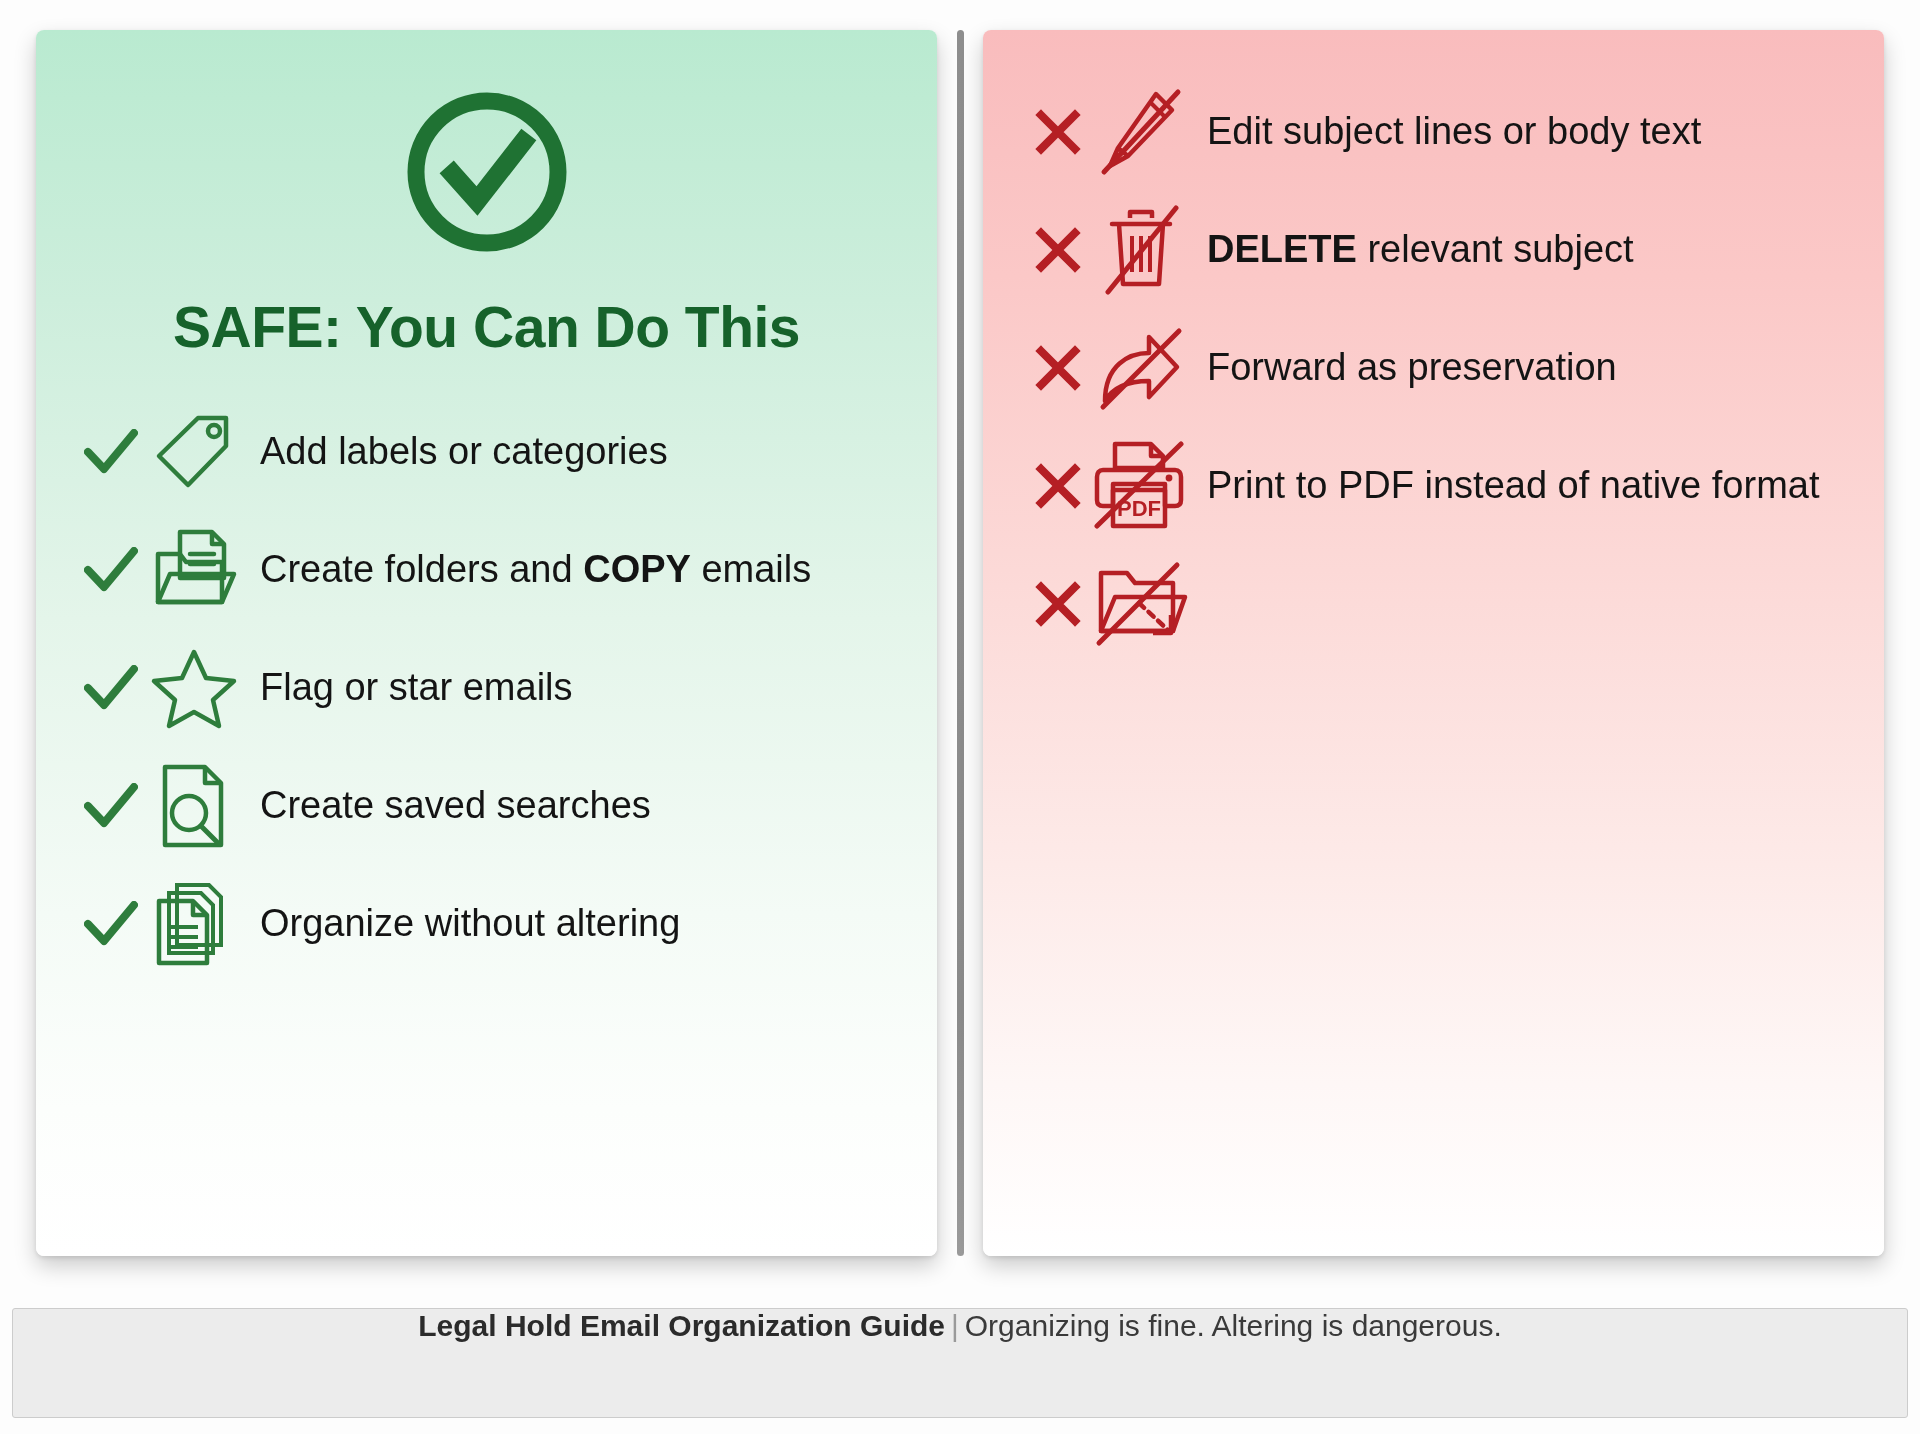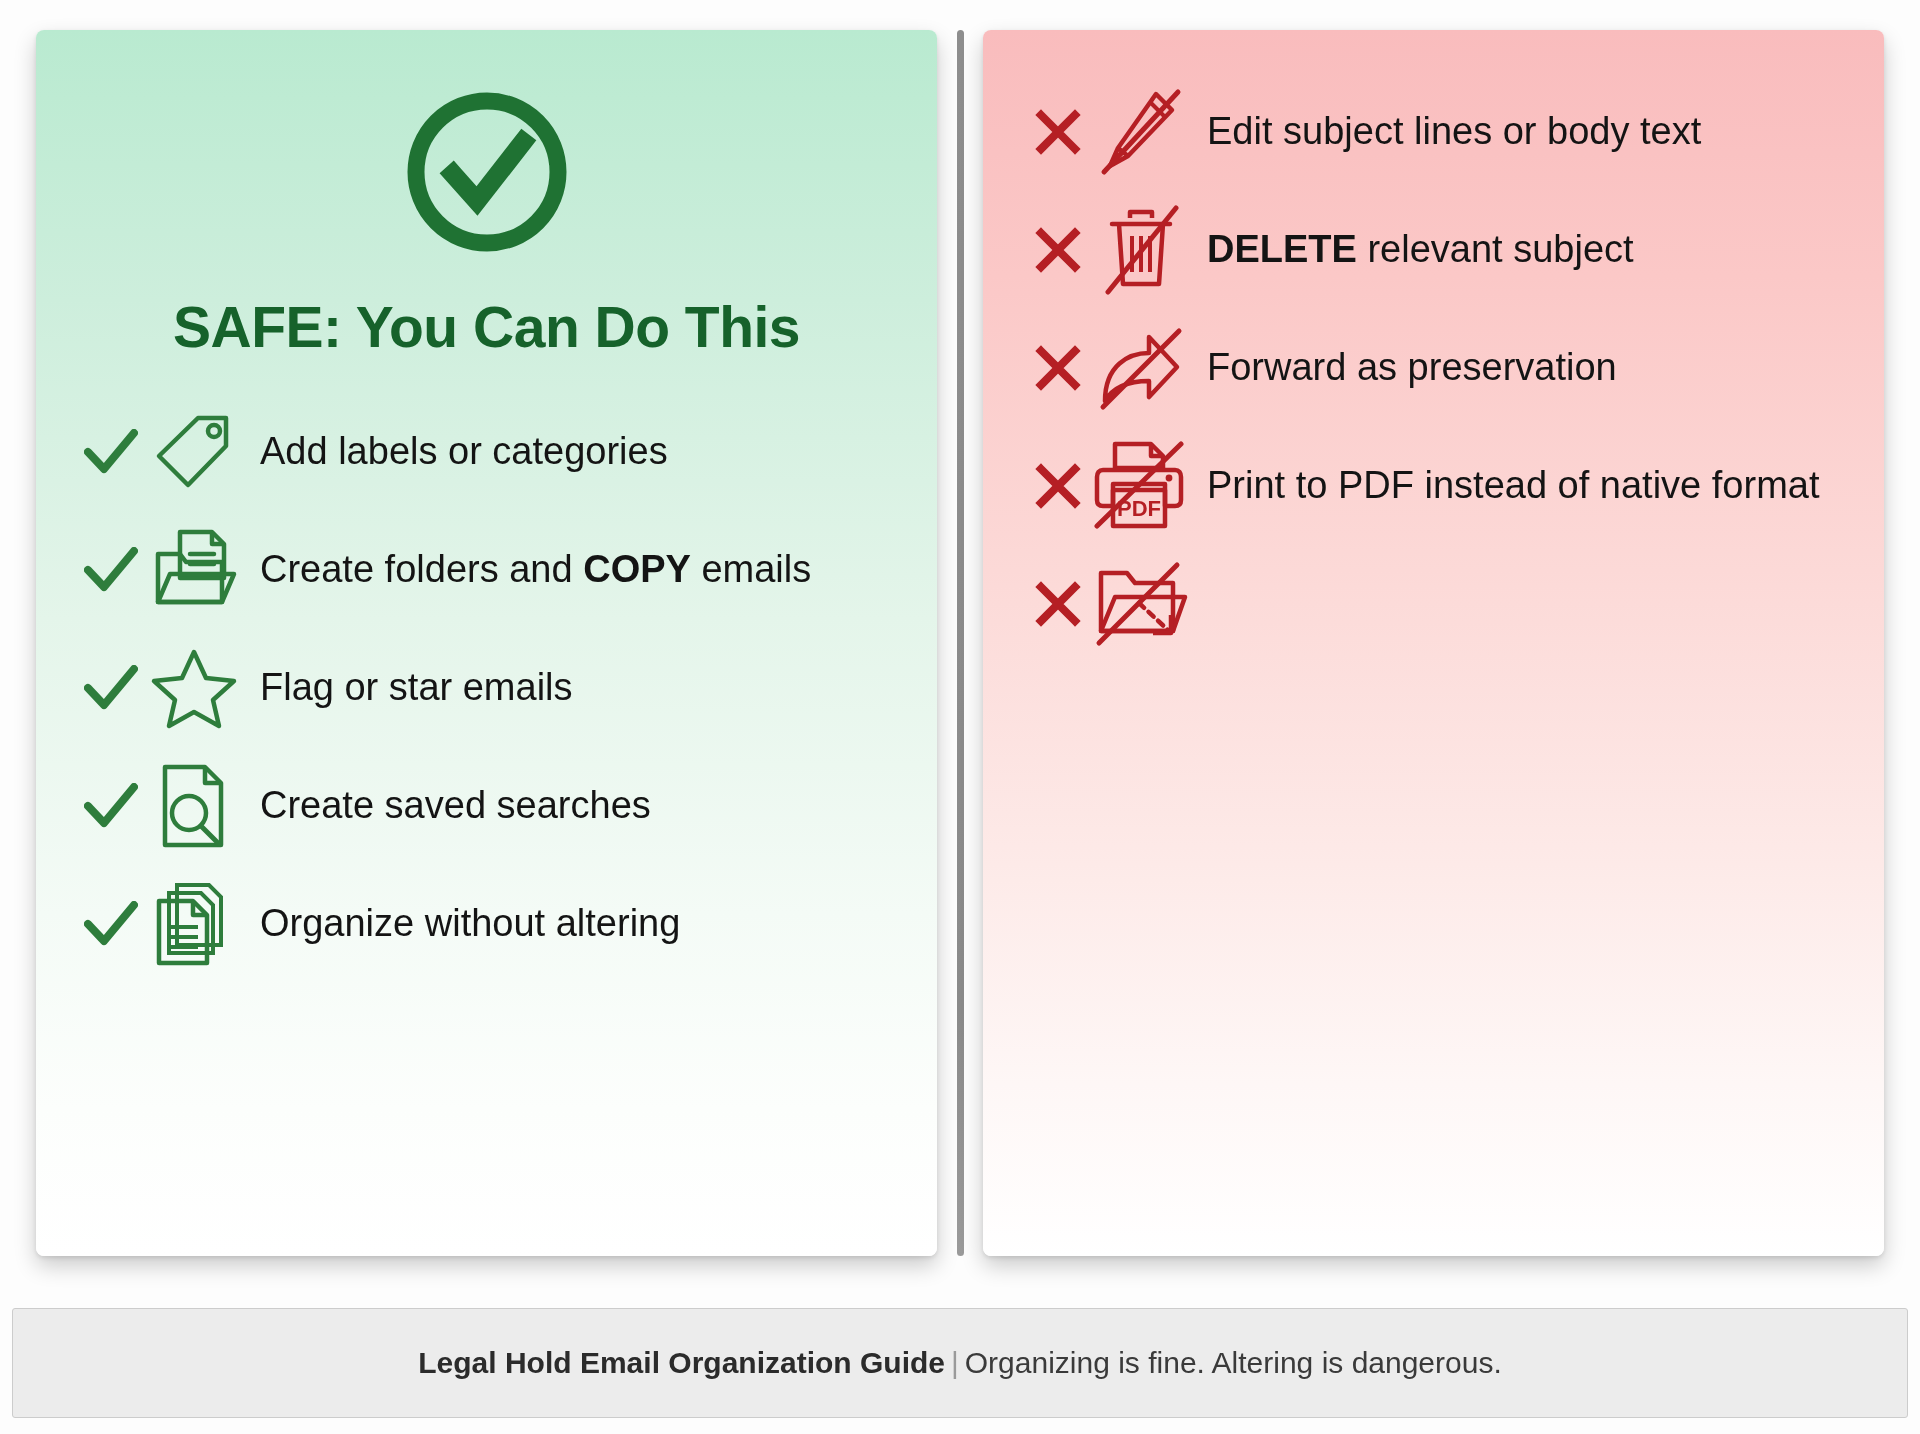--- a/index.html
+++ b/index.html
@@ -125,21 +125,21 @@
   .row-text b { font-weight: bold; }
 
   .footer {
     flex: 0 0 auto;
     height: 110px;
     margin: 0 12px 16px 12px;
     background: #ececec;
     border: 1px solid #cccccc;
     border-radius: 3px;
     display: flex;
-    align-items: center;
+    align-items: flex-start;
     justify-content: center;
     box-sizing: border-box;
   }
   .footer-text {
     font-size: 30px;
     color: #3a3a3a;
     white-space: nowrap;
   }
   .footer-text .strong { font-weight: bold; color: #2b2b2b; }
   .footer-text .sep { color: #9a9a9a; padding: 0 6px; }

